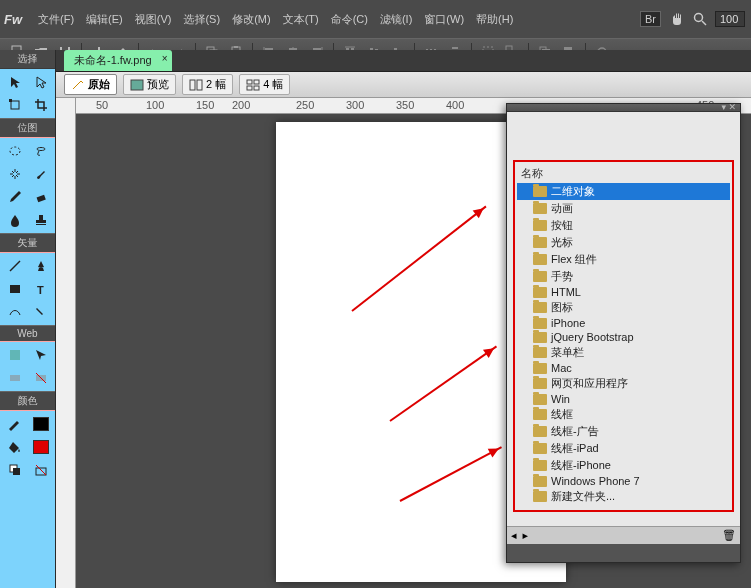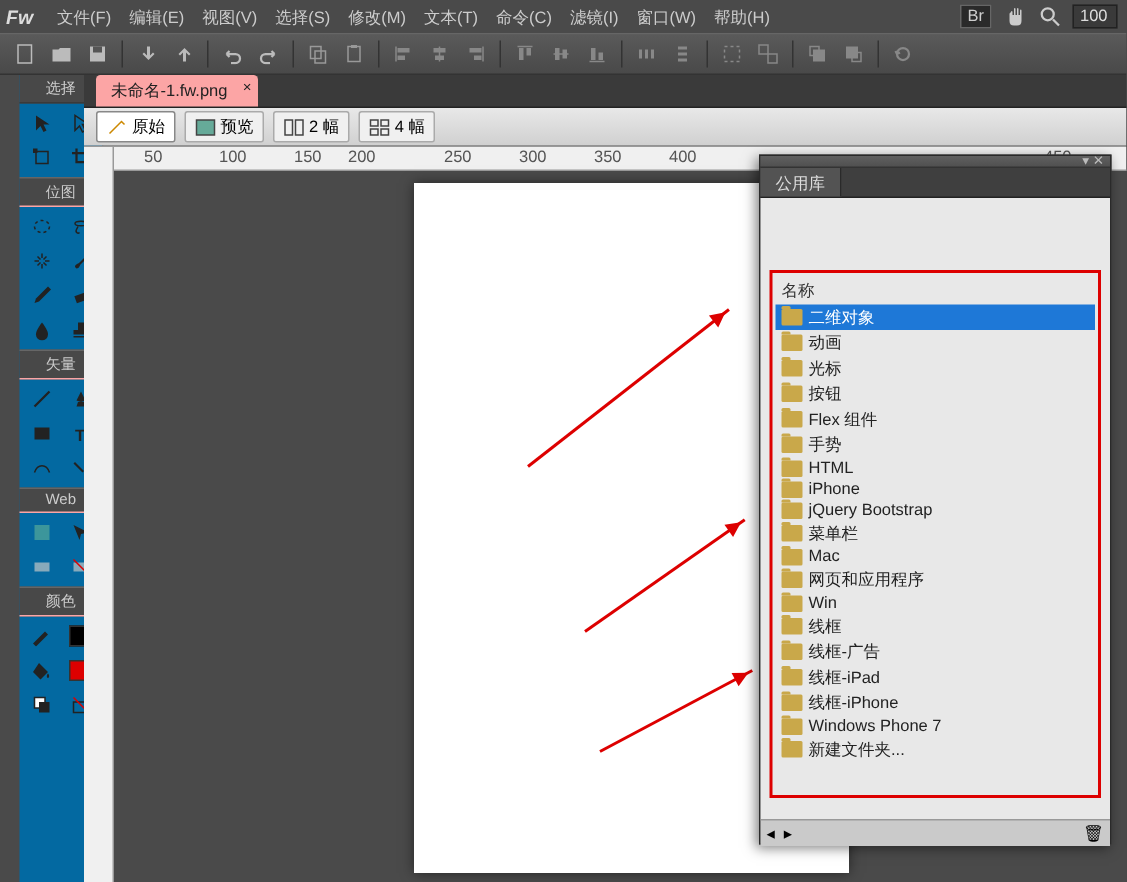--- a/index.html
+++ b/index.html
@@ -1,49 +1,49 @@
 <!DOCTYPE html>
 <html><head>
 <meta charset="utf-8">
 <style>
 *{margin:0;padding:0;box-sizing:border-box;font-family:"Microsoft YaHei",sans-serif;font-size:11px;}
 body{background:#4a4a4a;width:751px;height:588px;overflow:hidden;position:relative;}
-.menubar{height:22px;background:#4a4a4a;display:flex;align-items:center;padding-left:4px;color:#ccc;}
+.menubar{height:38px;background:#4a4a4a;display:flex;align-items:center;padding-left:4px;color:#ccc;}
 .fw-logo{font-weight:bold;font-style:italic;color:#ddd;font-size:13px;margin-right:10px;}
 .menu-item{padding:0 6px;cursor:default;}
 .menu-right{margin-left:auto;display:flex;align-items:center;gap:8px;padding-right:6px;}
 .zoom-box{background:#3a3a3a;border:1px solid #222;color:#ddd;padding:1px 4px;width:30px;}
 .toolbar{height:28px;background:linear-gradient(#5a5a5a,#494949);border-top:1px solid #666;border-bottom:1px solid #333;display:flex;align-items:center;padding:0 6px;gap:2px;}
 .tb-btn{width:22px;height:20px;display:flex;align-items:center;justify-content:center;border-radius:2px;}
 .tb-sep{width:1px;height:18px;background:#333;margin:0 3px;}
-.left-panel{position:absolute;left:13px;top:50px;width:56px;height:538px;background:#0369a1;border-right:1px solid #2a2a2a;}
+.left-panel{position:absolute;left:0;top:50px;width:56px;height:538px;background:#7dd3fc;border-right:1px solid #2a2a2a;}
 .lp-title{text-align:center;color:#ccc;padding:2px 0;border-bottom:1px solid #3a3a3a;background:#484848;font-size:10px;}
 .lp-grid{display:grid;grid-template-columns:1fr 1fr;gap:1px;padding:2px;}
 .lp-tool{height:22px;display:flex;align-items:center;justify-content:center;}
 .lp-section{color:#ccc;text-align:center;font-size:10px;padding:2px 0;border-top:1px solid #666;border-bottom:1px solid #fca5a5;background:#484848;}
 .tab-area{position:absolute;left:56px;top:50px;right:0;height:22px;background:#3a3a3a;border-bottom:1px solid #222;display:flex;align-items:flex-end;padding-left:8px;}
-.doc-tab{background:#fca5a5;color:#222;padding:3px 20px 3px 10px;border-radius:3px 3px 0 0;position:relative;font-size:11px;}
+.doc-tab{background:#86efac;color:#222;padding:3px 20px 3px 10px;border-radius:3px 3px 0 0;position:relative;font-size:11px;}
 .doc-tab .close-x{position:absolute;right:4px;top:3px;font-size:10px;}
 .options-bar{position:absolute;left:56px;top:72px;right:0;height:26px;background:linear-gradient(#e8e8e8,#d0d0d0);border-bottom:1px solid #999;display:flex;align-items:center;padding:0 8px;gap:6px;}
 .opt-btn{display:flex;align-items:center;gap:3px;padding:2px 6px;border:1px solid #aaa;background:#f0f0f0;border-radius:2px;font-size:11px;}
-.opt-btn.active{background:#fff;border-color:#888;}
+.opt-btn.active{background:#fff;border-color:#888;font-weight:bold;}
 .ruler-h{position:absolute;left:76px;top:98px;right:0;height:16px;background:#f0f0f0;border-bottom:1px solid #999;font-size:9px;color:#555;overflow:hidden;}
 .ruler-h span{position:absolute;top:1px;}
 .ruler-v{position:absolute;left:56px;top:98px;width:20px;bottom:0;background:#f0f0f0;border-right:1px solid #999;}
 .canvas-area{position:absolute;left:76px;top:114px;right:0;bottom:0;background:#4a4a4a;}
 .canvas{position:absolute;left:200px;top:8px;width:290px;height:460px;background:#fff;box-shadow:0 0 8px rgba(0,0,0,.5);}
 .panel{position:absolute;right:10px;top:103px;width:235px;height:460px;background:#535353;border:1px solid #2a2a2a;box-shadow:-2px 2px 8px rgba(0,0,0,.5);}
 .panel-head{height:8px;background:linear-gradient(#606060,#505050);border-bottom:1px solid #333;position:relative;}
 .panel-head .px{position:absolute;right:4px;top:-2px;color:#bbb;font-size:9px;}
 .panel-tabs{height:20px;background:#3f3f3f;display:flex;border-bottom:1px solid #222;}
 .ptab{padding:3px 10px;background:#535353;color:#ddd;border-right:1px solid #2a2a2a;font-size:11px;}
 .panel-body{background:#e8e8e8;height:414px;padding:6px;overflow:hidden;}
 .lib-outline{border:2px solid #d00;height:352px;padding:2px;}
 .lib-header{padding:2px 4px;color:#333;}
-.lib-item{display:flex;align-items:center;gap:4px;padding:1px 4px;color:#222;font-size:11px;}
+.lib-item{display:flex;align-items:center;gap:4px;padding:1px 16px;color:#222;font-size:11px;}
 .lib-item.selected{background:#1e78d7;color:#fff;}
 .folder-icon{width:14px;height:11px;background:#c9a84a;border-radius:1px;position:relative;flex-shrink:0;}
 .folder-icon:before{content:"";position:absolute;top:-2px;left:0;width:6px;height:2px;background:#c9a84a;border-radius:1px 1px 0 0;}
 .panel-foot{height:18px;background:#cacaca;border-top:1px solid #999;display:flex;align-items:center;padding:0 4px;gap:6px;}
 .arrow{position:absolute;background:#d00;height:2px;transform-origin:left center;}
 .arrow:after{content:"";position:absolute;right:-2px;top:-4px;border:5px solid transparent;border-left:10px solid #d00;}
 .color-swatch{width:16px;height:14px;border:1px solid #333;}
 svg{display:block;}
 </style>
 </head>
@@ -437,55 +437,56 @@
 
 <div class="arrow" style="left:352px;top:310px;width:170px;transform:rotate(-38deg);"></div>
 <div class="argument"></div>
 <div class="arrow" style="left:390px;top:420px;width:130px;transform:rotate(-35deg);"></div>
 <div class="arrow" style="left:400px;top:500px;width:115px;transform:rotate(-28deg);"></div>
 
 <div class="panel">
   <div class="panel-head">
     <span class="px">▾ ✕</span>
   </div>
-  <div class="panel-tabs">
-    <div class="ptab">公用库</div>
-  </div>
   <div class="panel-body">
     <div style="height:42px"></div>
     <div class="lib-outline">
       <div class="lib-header">名称</div>
       <div id="lib-list">
           <div class="lib-item selected">
             <span class="folder-icon"></span>
             <span>二维对象</span>
           </div>
           <div class="lib-item">
             <span class="folder-icon"></span>
             <span>动画</span>
           </div>
           <div class="lib-item">
             <span class="folder-icon"></span>
+            <span>按钮</span>
+          </div>
+          <div class="lib-item">
+            <span class="folder-icon"></span>
             <span>光标</span>
           </div>
           <div class="lib-item">
             <span class="folder-icon"></span>
-            <span>按钮</span>
-          </div>
-          <div class="lib-item">
-            <span class="folder-icon"></span>
             <span>Flex 组件</span>
           </div>
           <div class="lib-item">
             <span class="folder-icon"></span>
             <span>手势</span>
           </div>
           <div class="lib-item">
             <span class="folder-icon"></span>
             <span>HTML</span>
+          </div>
+          <div class="lib-item">
+            <span class="folder-icon"></span>
+            <span>图标</span>
           </div>
           <div class="lib-item">
             <span class="folder-icon"></span>
             <span>iPhone</span>
           </div>
           <div class="lib-item">
             <span class="folder-icon"></span>
             <span>jQuery Bootstrap</span>
           </div>
           <div class="lib-item">

